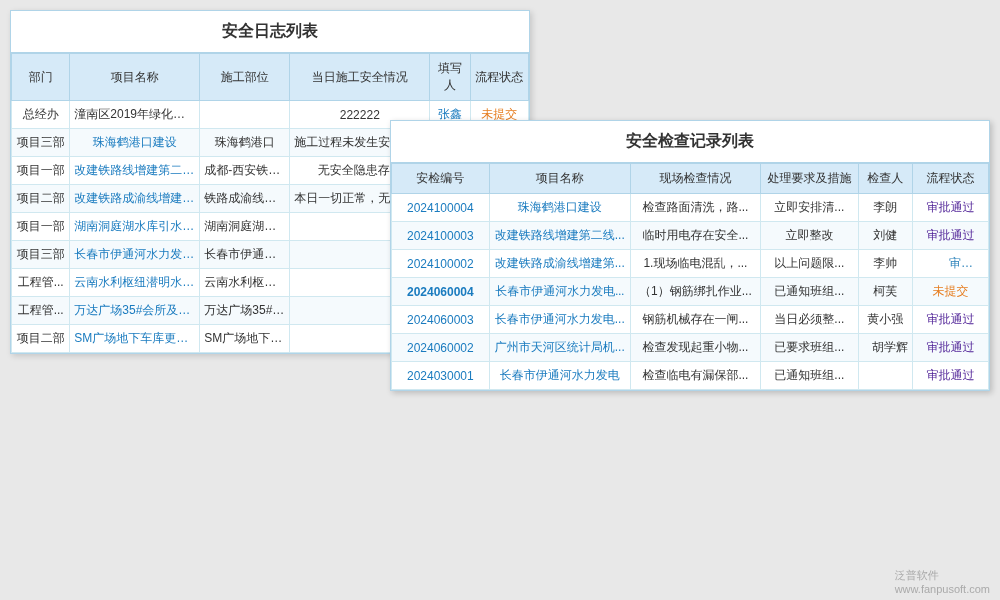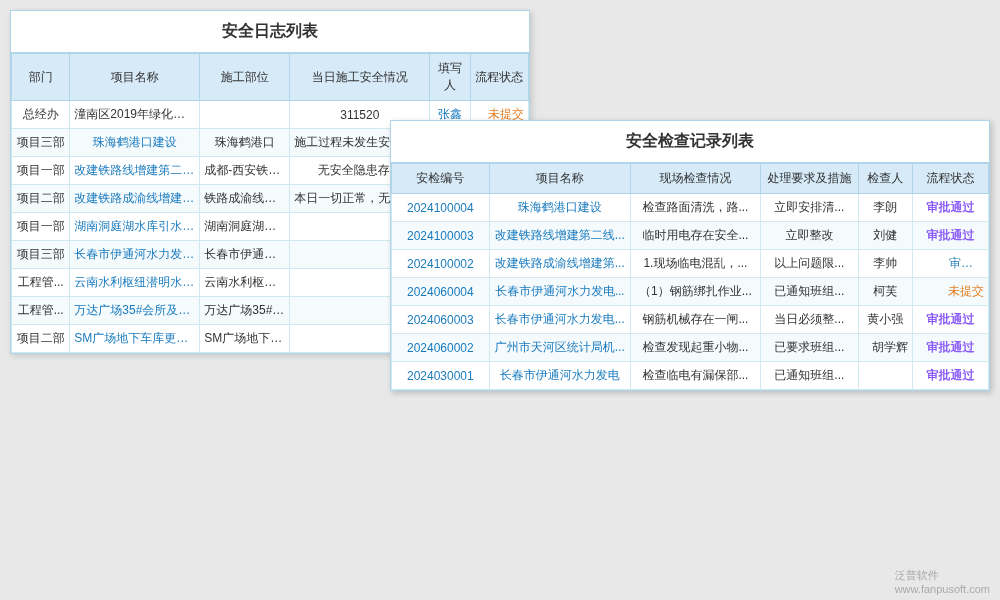--- a/index.html
+++ b/index.html
@@ -58,22 +58,22 @@
       white-space: nowrap;
       overflow: hidden;
       text-overflow: ellipsis;
       max-width: 0;
     }
 
     tr:nth-child(odd) td { background: #fff; }
     tr:nth-child(even) td { background: #f5fafd; }
 
     .link-text { color: #1a7bbf; cursor: pointer; }
-    .status-unsubmitted { color: #e67e22; text-align: right; }
-    .status-approved { color: #8b5cf6; font-weight: bold; }
+    .status-unsubmitted { color: #e67e22; }
+    .status-approved { color: #4c1d95; }
     .status-void { color: #e74c3c; }
     .status-reviewing { color: #2980b9; }
 
     
     .right-table-container {
       position: absolute;
       top: 120px;
       left: 390px;
       width: 600px;
       background: #fff;
@@ -122,21 +122,21 @@
         <th class="col-safety">当日施工安全情况</th>
         <th class="col-person">填写人</th>
         <th class="col-status">流程状态</th>
       </tr>
     </thead>
     <tbody id="left-table-body">
     <tr>
           <td style="max-width: 60px;">总经办</td>
           <td style="max-width: 130px; overflow: hidden; text-overflow: ellipsis;">潼南区2019年绿化补贴项...</td>
           <td style="max-width: 90px; overflow: hidden; text-overflow: ellipsis;"></td>
-          <td style="max-width: 140px; overflow: hidden; text-overflow: ellipsis;">311520</td>
+          <td style="max-width: 140px; overflow: hidden; text-overflow: ellipsis;">222222</td>
           <td class="link-text" style="max-width: 50px;">张鑫</td>
           <td class="status-unsubmitted" style="max-width: 60px;">未提交</td>
         </tr>
         <tr>
           <td style="max-width: 60px;">项目三部</td>
           <td class="link-text" style="max-width: 130px; overflow: hidden; text-overflow: ellipsis;">珠海鹤港口建设</td>
           <td style="max-width: 90px; overflow: hidden; text-overflow: ellipsis;">珠海鹤港口</td>
           <td style="max-width: 140px; overflow: hidden; text-overflow: ellipsis;">施工过程未发生安全事故...</td>
           <td class="link-text" style="max-width: 50px;">刘健</td>
           <td class="status-approved" style="max-width: 60px;">审批通过</td>
@@ -233,21 +233,21 @@
         </tr>
         <tr>
           <td class="link-text" style="max-width: 90px;">2024100002</td>
           <td class="link-text" style="max-width: 130px; overflow: hidden; text-overflow: ellipsis;">改建铁路成渝线增建第...</td>
           <td style="max-width: 120px; overflow: hidden; text-overflow: ellipsis;">1.现场临电混乱，...</td>
           <td style="max-width: 90px; overflow: hidden; text-overflow: ellipsis;">以上问题限...</td>
           <td style="max-width: 50px;">李帅</td>
           <td class="status-reviewing" style="max-width: 70px; padding-left: 36px;">审批中</td>
         </tr>
         <tr>
-          <td class="link-text" style="max-width: 90px;">2024060004</td>
+          <td class="link-text" style="max-width: 90px; font-weight: bold;">2024060004</td>
           <td class="link-text" style="max-width: 130px; overflow: hidden; text-overflow: ellipsis; font-family: Liberation Serif, serif;">长春市伊通河水力发电...</td>
           <td style="max-width: 120px; overflow: hidden; text-overflow: ellipsis;">（1）钢筋绑扎作业...</td>
           <td style="max-width: 90px; overflow: hidden; text-overflow: ellipsis;">已通知班组...</td>
           <td style="max-width: 50px;">柯芙</td>
           <td class="status-unsubmitted" style="max-width: 70px;">未提交</td>
         </tr>
         <tr>
           <td class="link-text" style="max-width: 90px;">2024060003</td>
           <td class="link-text" style="max-width: 130px; overflow: hidden; text-overflow: ellipsis;">长春市伊通河水力发电...</td>
           <td style="max-width: 120px; overflow: hidden; text-overflow: ellipsis;">钢筋机械存在一闸...</td>

